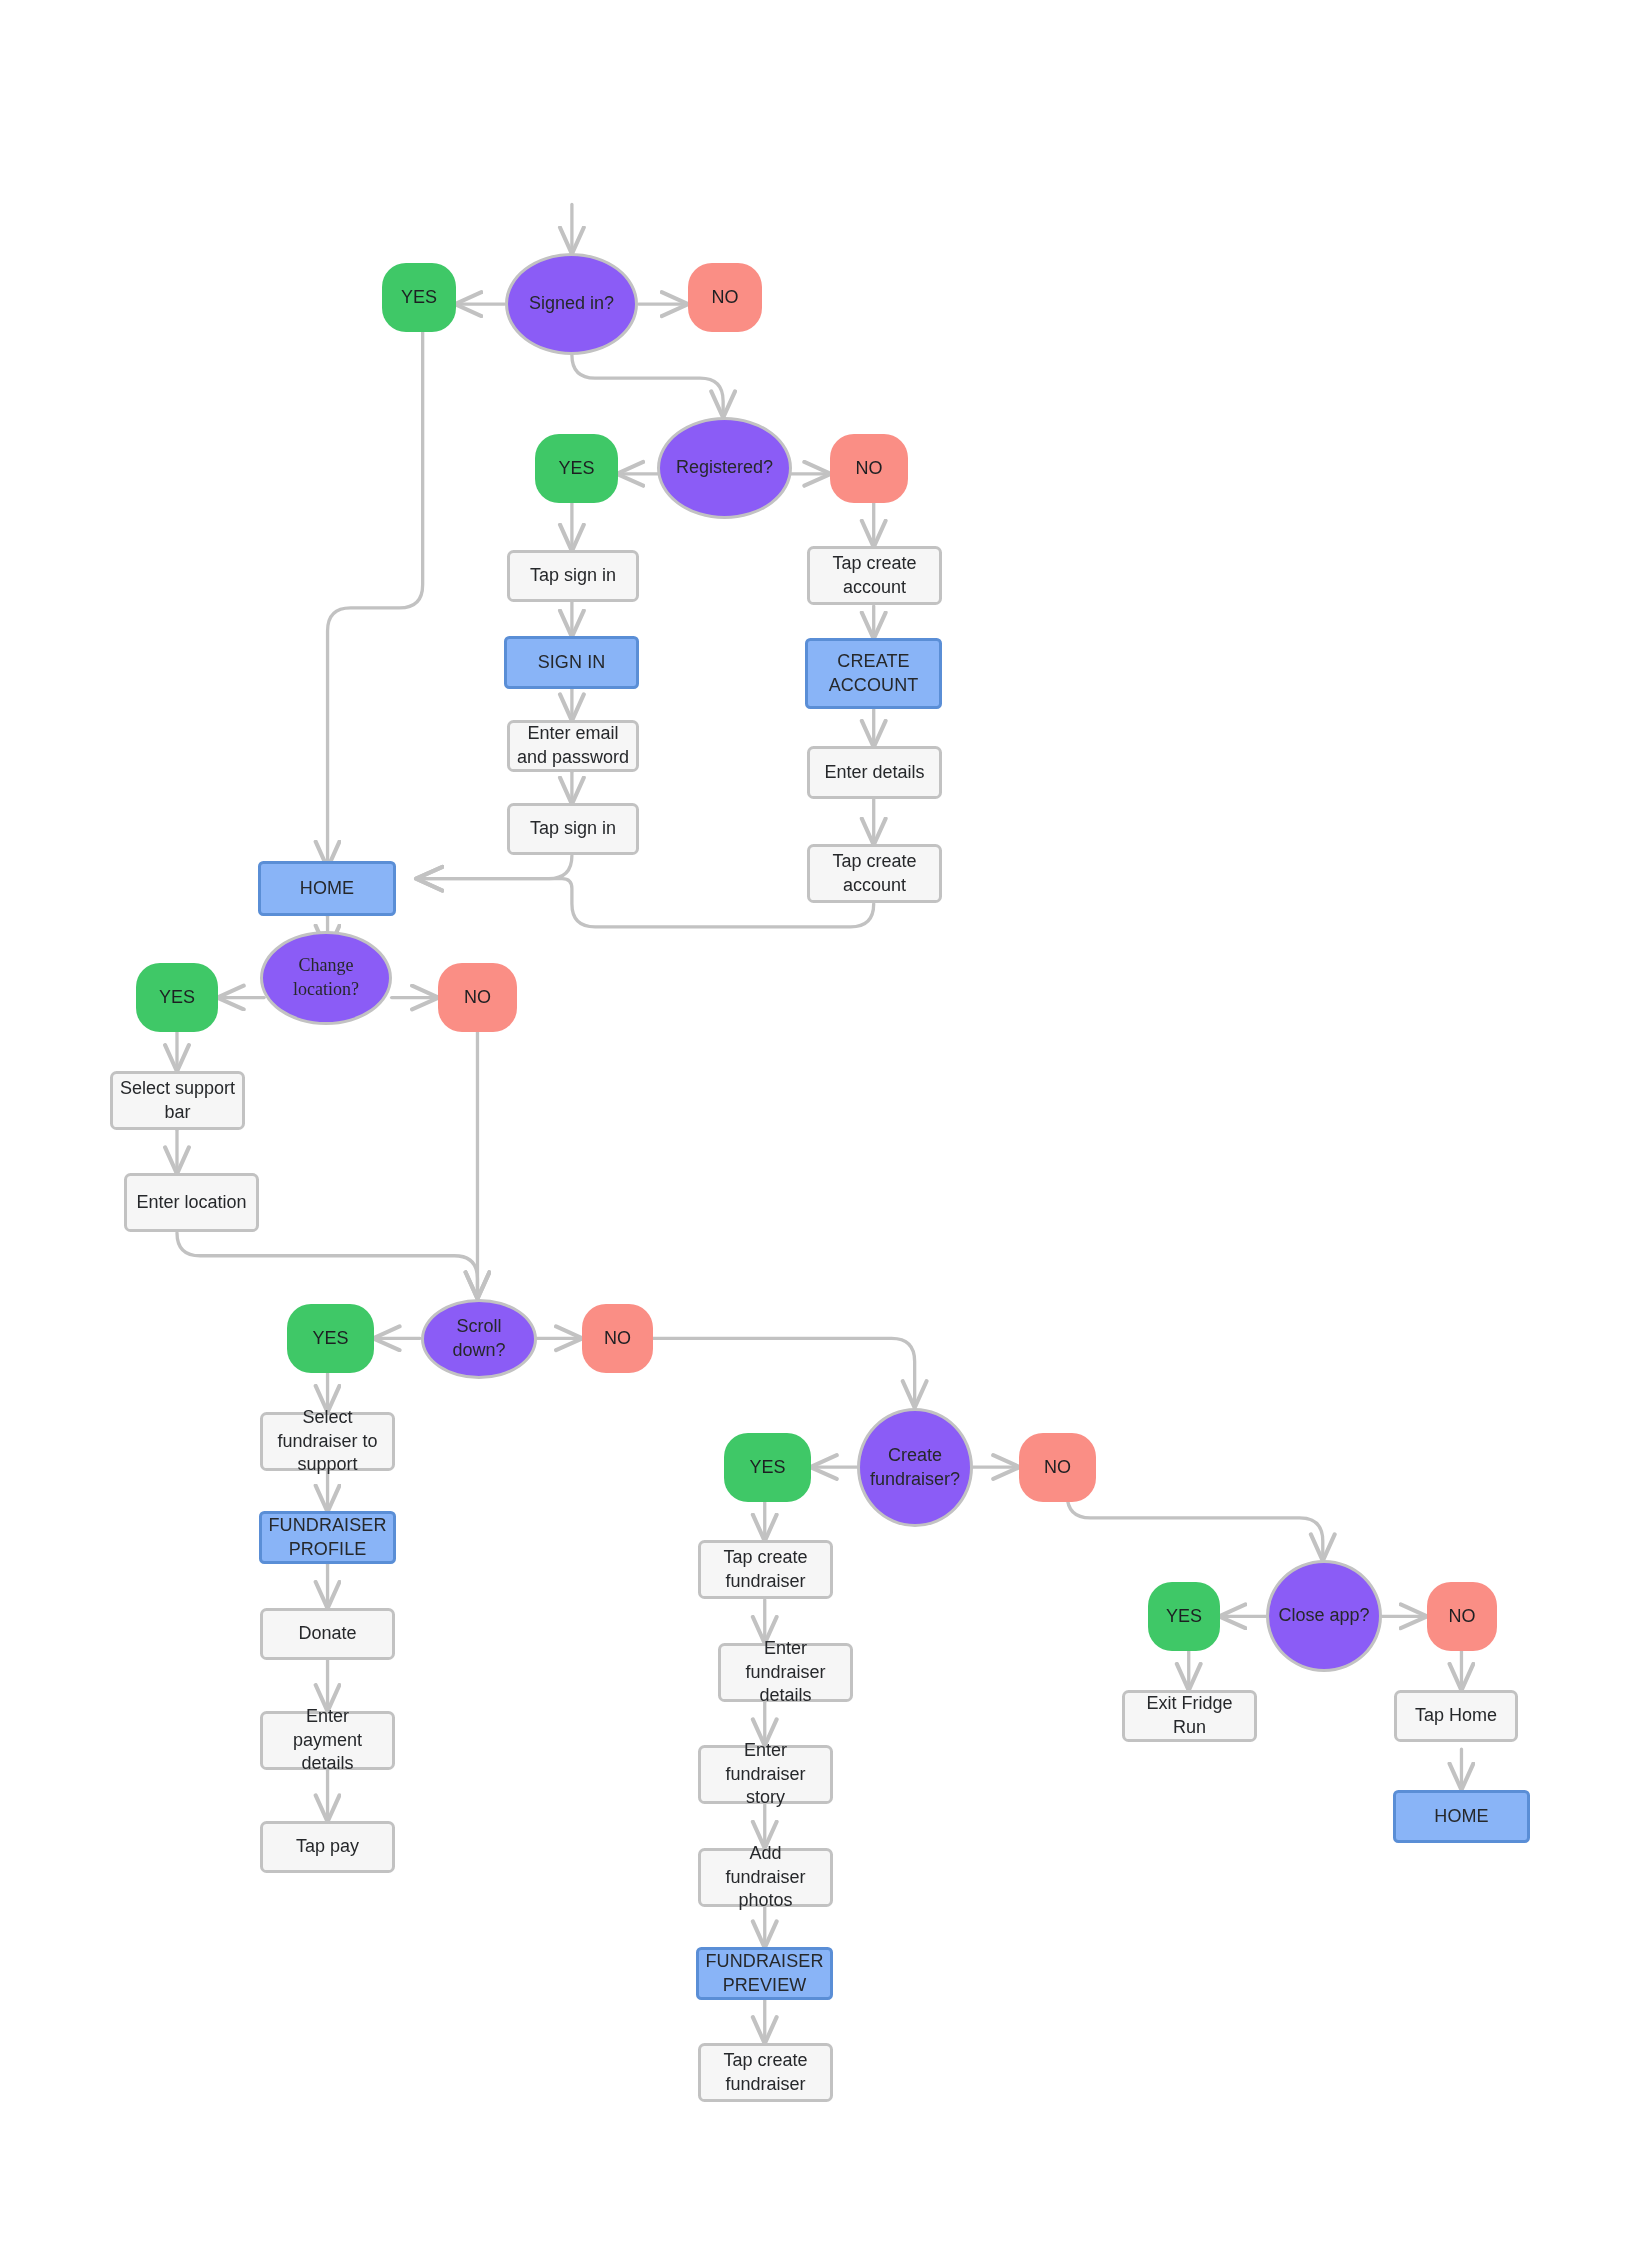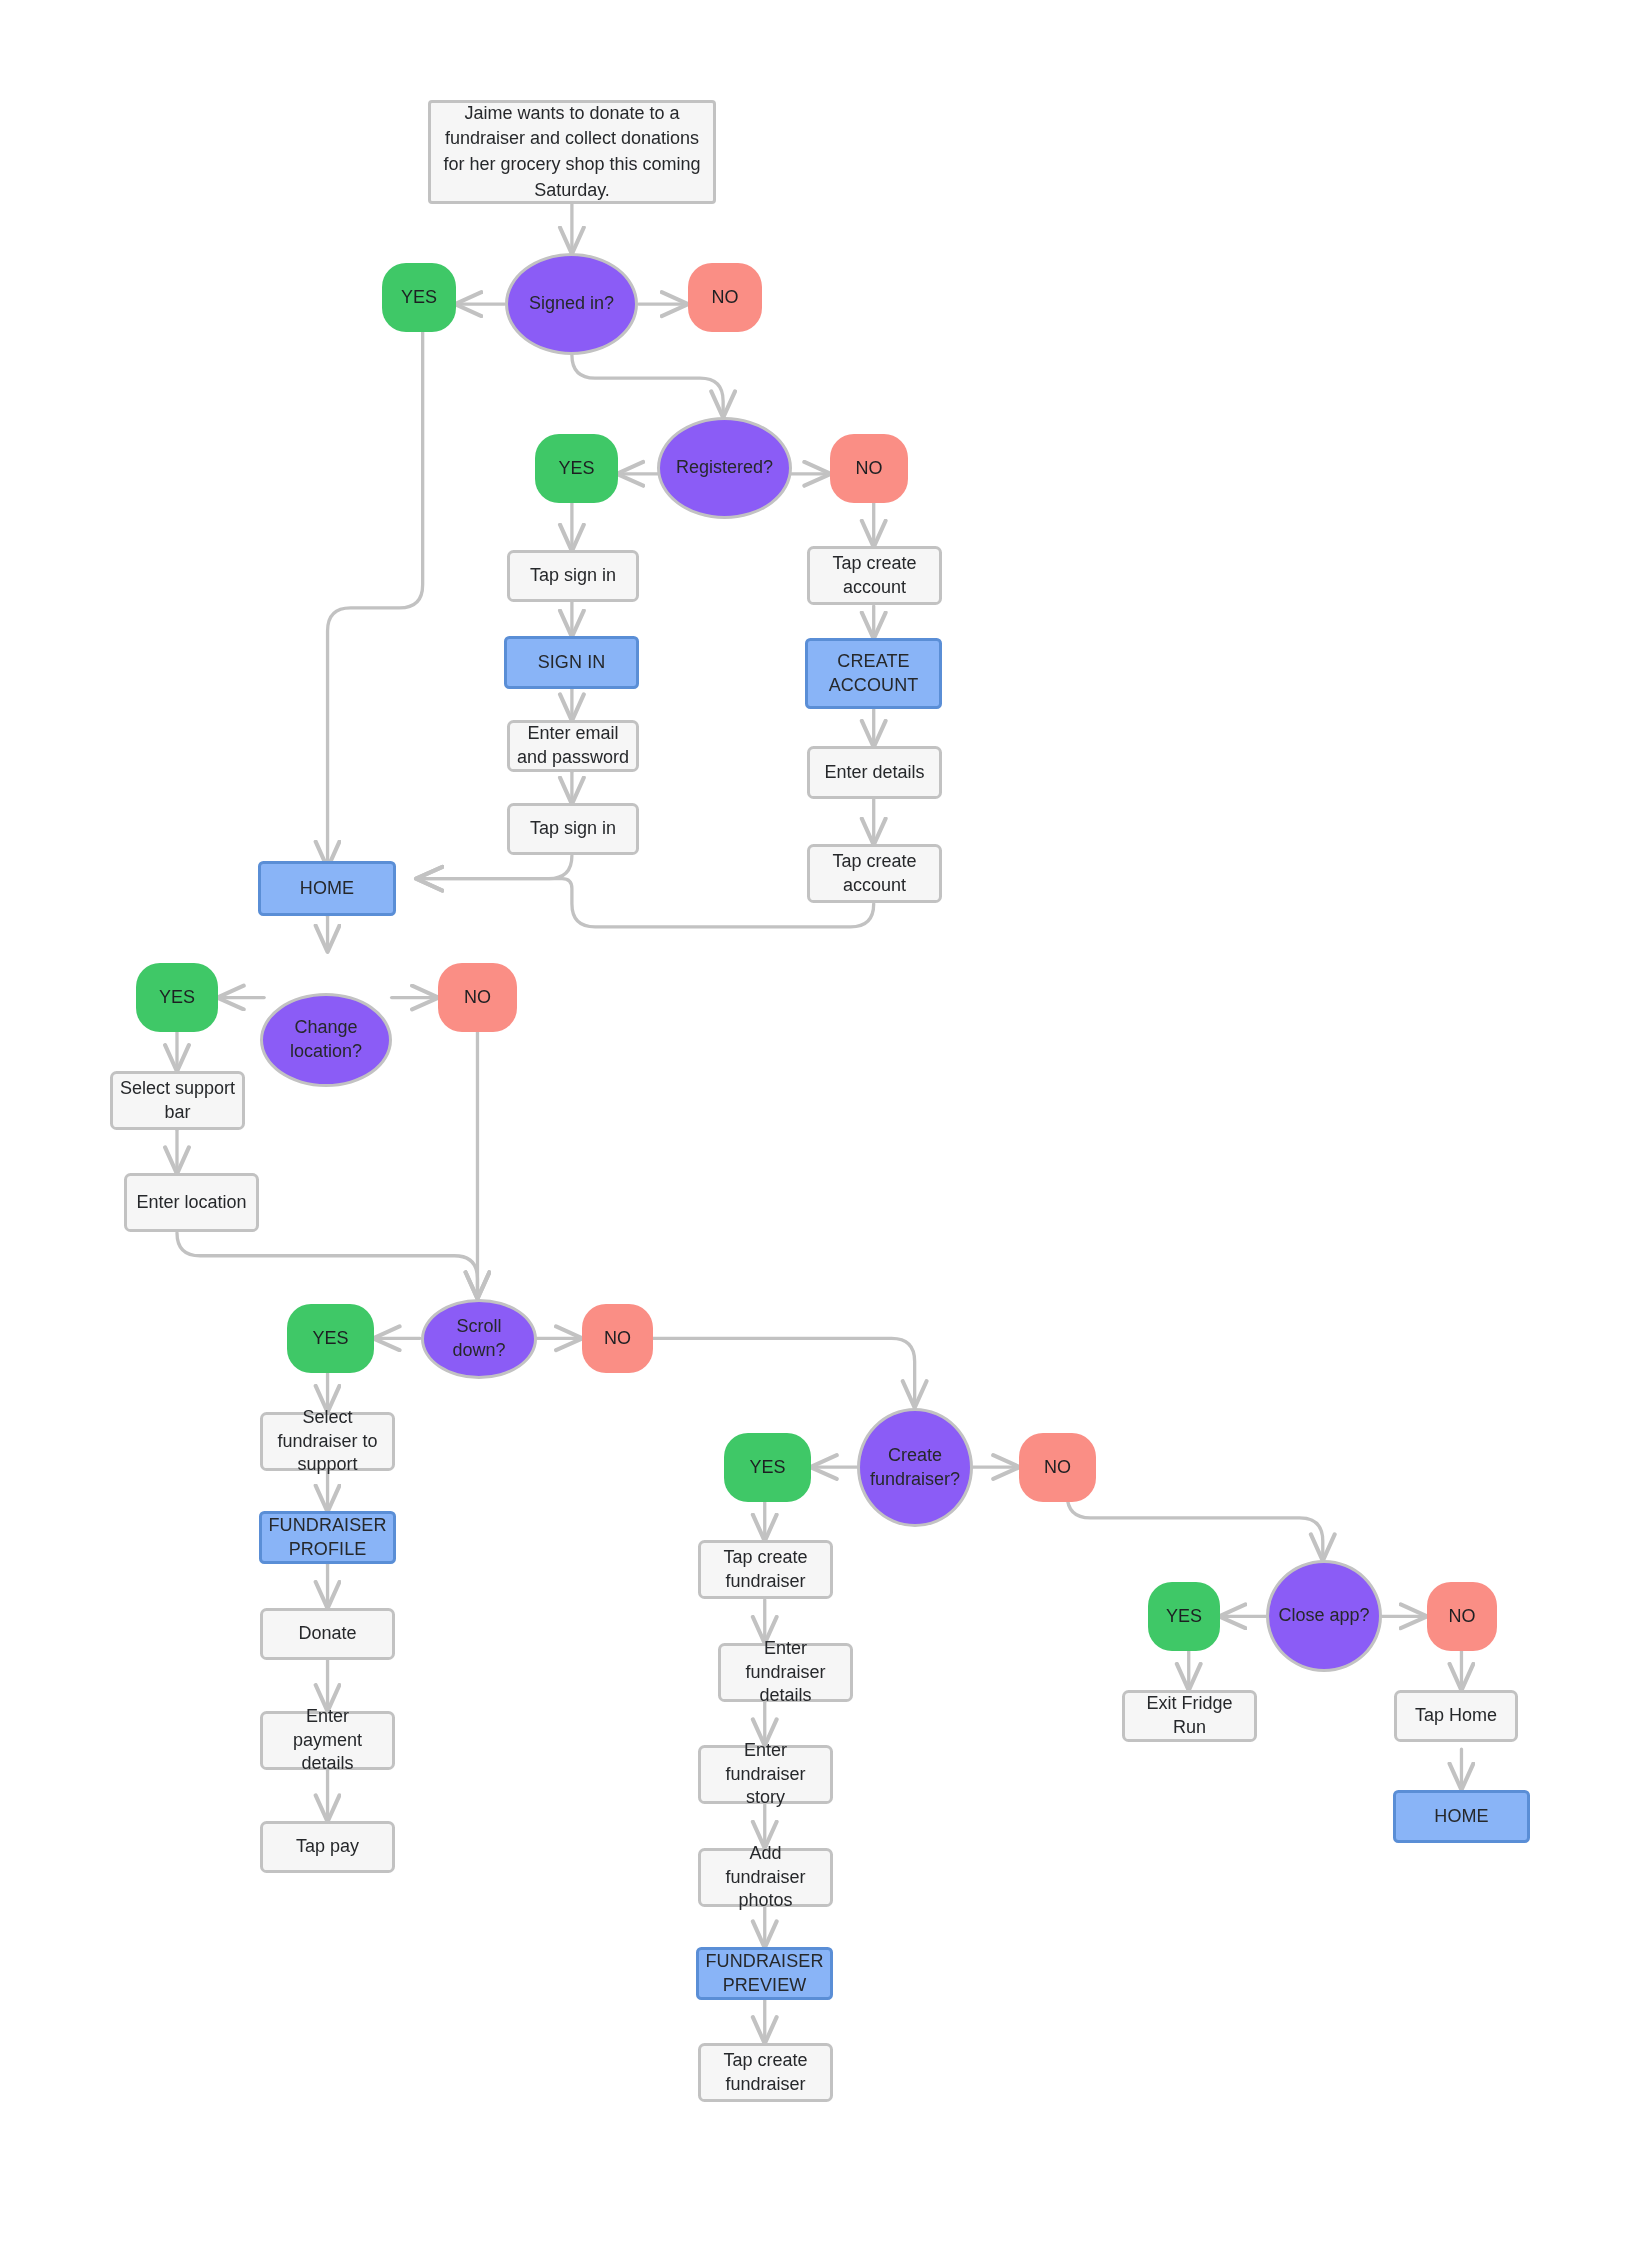--- a/index.html
+++ b/index.html
@@ -187,21 +187,20 @@
       <path d="M2090,2447 L2160,2447"></path>
 
       <path d="M1800,2489 L1800,2558"></path>
 
       <path d="M2213,2489 L2213,2558"></path>
 
       <path d="M2213,2648 L2213,2709"></path>
     </g>
   </svg>
 
-  <div class="node n-start" style="left:428px; top:100px; width:288px; height:104px;">Jaime wants to donate to a fundraiser and collect donations for her grocery shop this coming Saturday.</div>
 
   <div class="node n-decision" style="left:505px; top:253px; width:133px; height:102px;">Signed in?</div>
 
   <div class="node n-yes" style="left:382px; top:263px; width:74px; height:69px;">YES</div>
 
   <div class="node n-no" style="left:688px; top:263px; width:74px; height:69px;">NO</div>
 
   <div class="node n-decision" style="left:657px; top:417px; width:135px; height:102px;">Registered?</div>
 
   <div class="node n-yes" style="left:535px; top:434px; width:83px; height:69px;">YES</div>
@@ -222,21 +221,21 @@
   <div class="node n-screen" style="left:805px; top:638px; width:137px; height:71px;">CREATE
 ACCOUNT</div>
 
   <div class="node n-process" style="left:807px; top:746px; width:135px; height:53px;">Enter details</div>
 
   <div class="node n-process" style="left:807px; top:844px; width:135px; height:59px;">Tap create
 account</div>
 
   <div class="node n-screen" style="left:258px; top:861px; width:138px; height:55px;">HOME</div>
 
-  <div class="node n-decision" style="left:260px; top:993px; width:132px; height:94px;">Change location?</div>
+  <div class="node n-decision" style="left:260px; top:931px; width:132px; height:94px;font-family:Liberation Serif, serif;">Change location?</div>
 
   <div class="node n-yes" style="left:136px; top:963px; width:82px; height:69px;">YES</div>
 
   <div class="node n-no" style="left:438px; top:963px; width:79px; height:69px;">NO</div>
 
   <div class="node n-process" style="left:110px; top:1071px; width:135px; height:59px;">Select support bar</div>
 
   <div class="node n-process" style="left:110px; top:1173px; width:135px; height:59px;margin-left:14px;">Enter location</div>
 
   <div class="node n-decision" style="left:421px; top:1299px; width:116px; height:80px;">Scroll down?</div>

